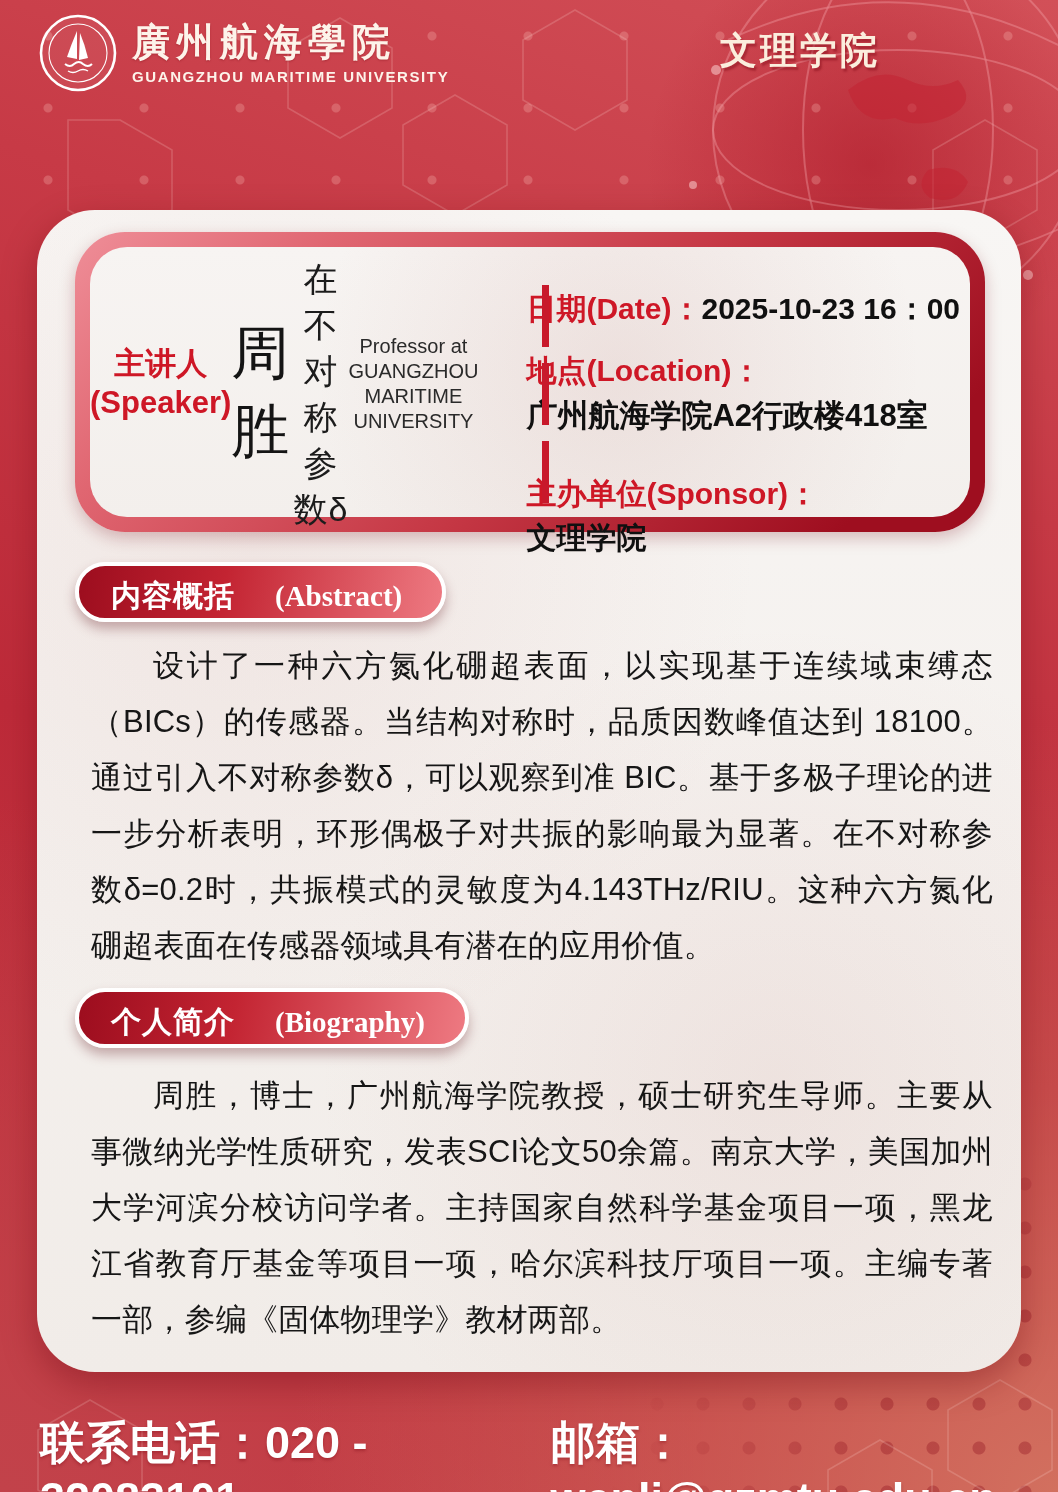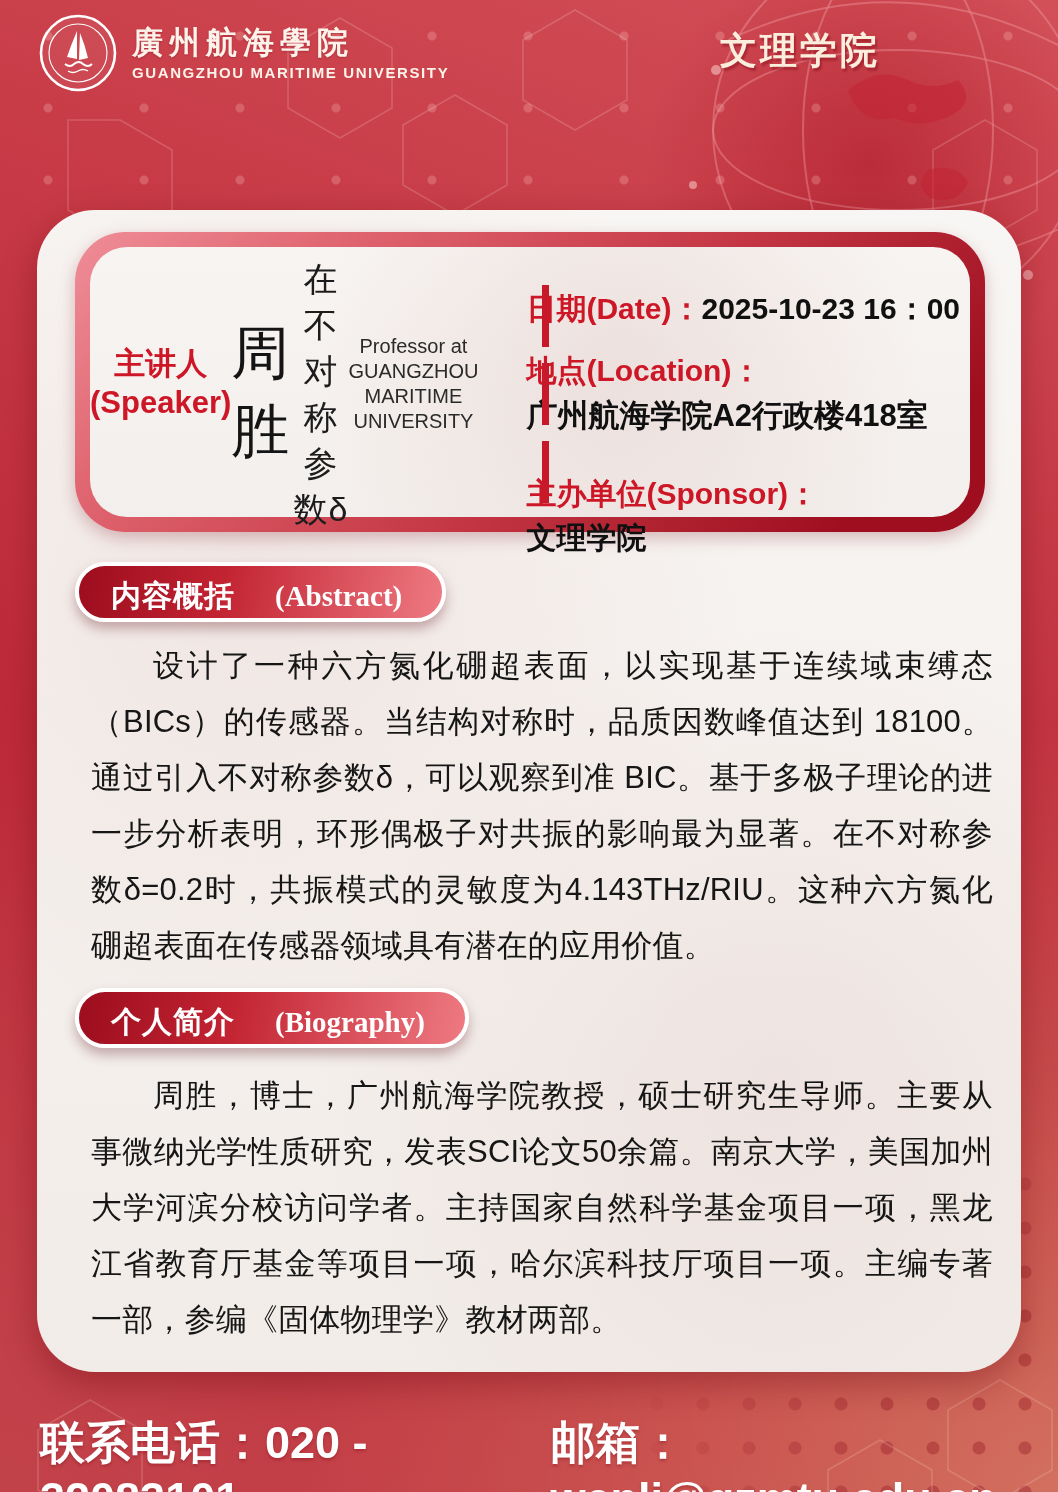--- a/index.html
+++ b/index.html
@@ -23,21 +23,21 @@
     background-size:46px 44px;
     -webkit-mask-image:radial-gradient(circle at 100% 100%, #000 35%, transparent 78%);
             mask-image:radial-gradient(circle at 100% 100%, #000 35%, transparent 78%); }
   .hexes, .globe { position:absolute; pointer-events:none; }
 
   
   .header { position:absolute; left:0; top:0; width:100%; height:110px; }
   .logo-wrap { position:absolute; left:38px; top:13px; display:flex; align-items:center; }
   .seal { width:80px; height:80px; }
   .uni-names { margin-left:14px; color:#fdf3ea; }
-  .uni-zh { font-family:"Liberation Serif","DejaVu Serif",serif; font-size:31px; font-weight:bold; letter-spacing:6px; line-height:1.15; text-shadow:0 1px 2px rgba(120,10,20,.35); }
+  .uni-zh { font-family:"Liberation Serif","DejaVu Serif",serif; font-size:38px; font-weight:bold; letter-spacing:6px; line-height:1.15; text-shadow:0 1px 2px rgba(120,10,20,.35); }
   .uni-en { font-size:15px; font-weight:bold; letter-spacing:1.6px; margin-top:3px; }
   .college { position:absolute; left:640px; top:26px; width:320px; text-align:center;
     color:#fbeedd; font-size:37px; font-weight:bold; letter-spacing:3px;
     text-shadow:2px 3px 2px rgba(130,12,24,.45); }
 
   
   .lecture-title { position:absolute; left:64px; top:125px; width:980px;
     color:#fbeedd; font-size:37px; font-weight:bold; letter-spacing:.5px; white-space:nowrap;
     text-shadow:3px 4px 2px rgba(125,10,22,.45); }
 

